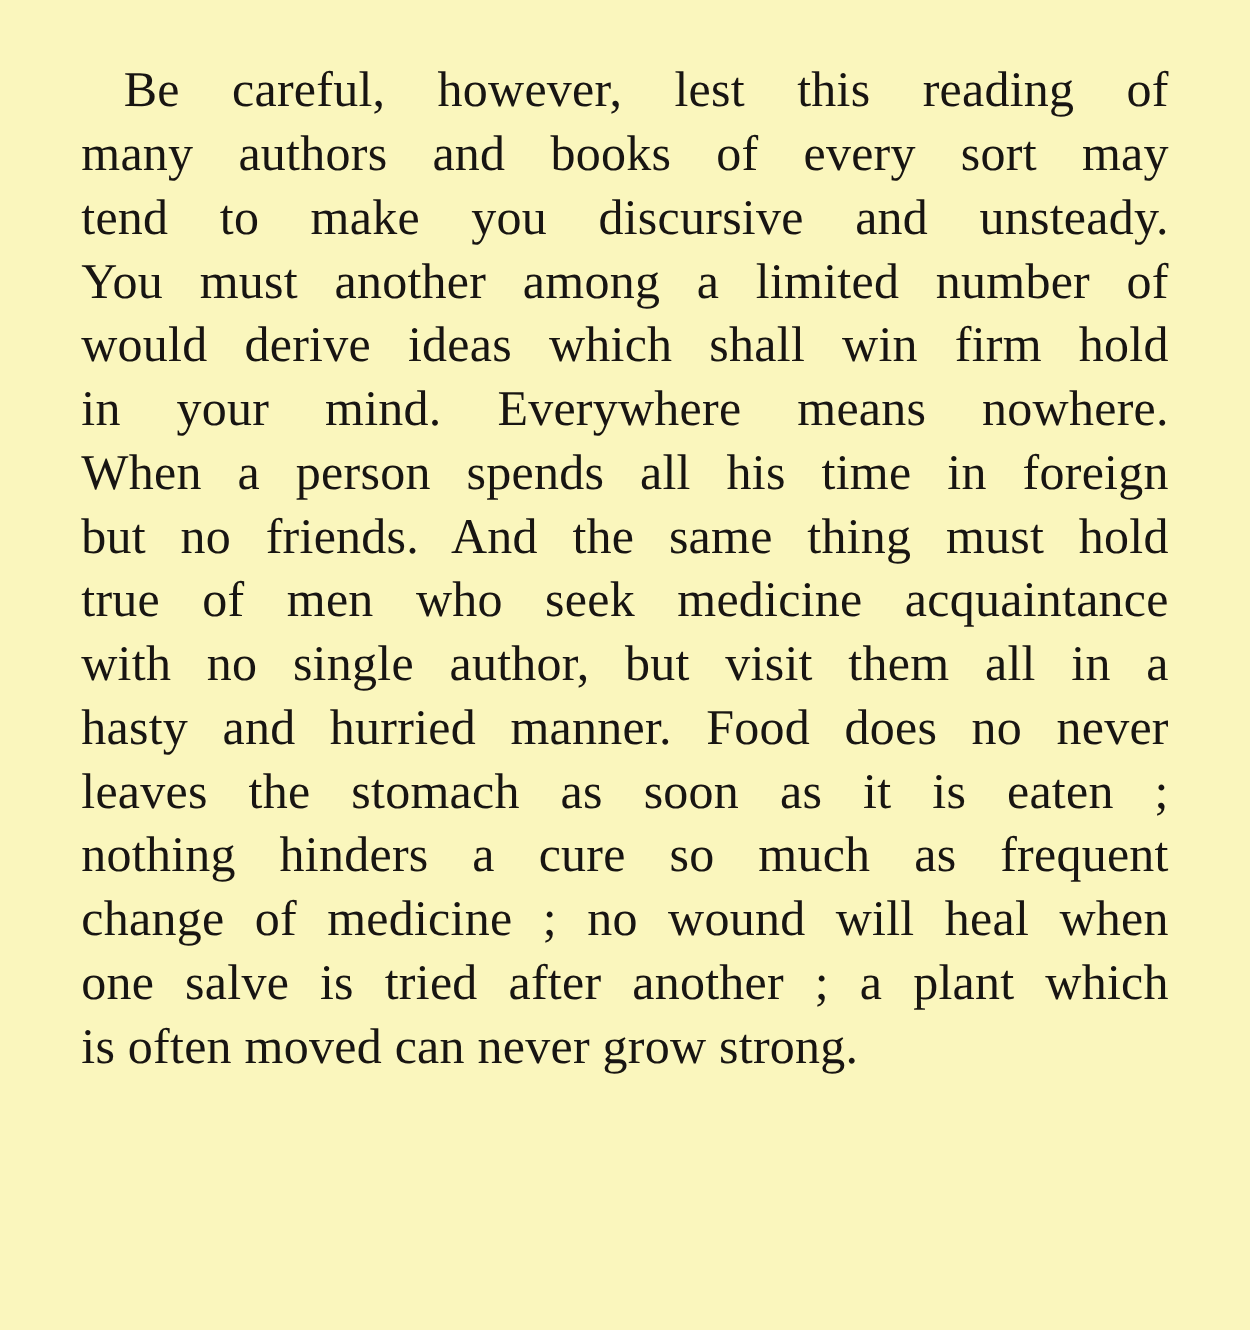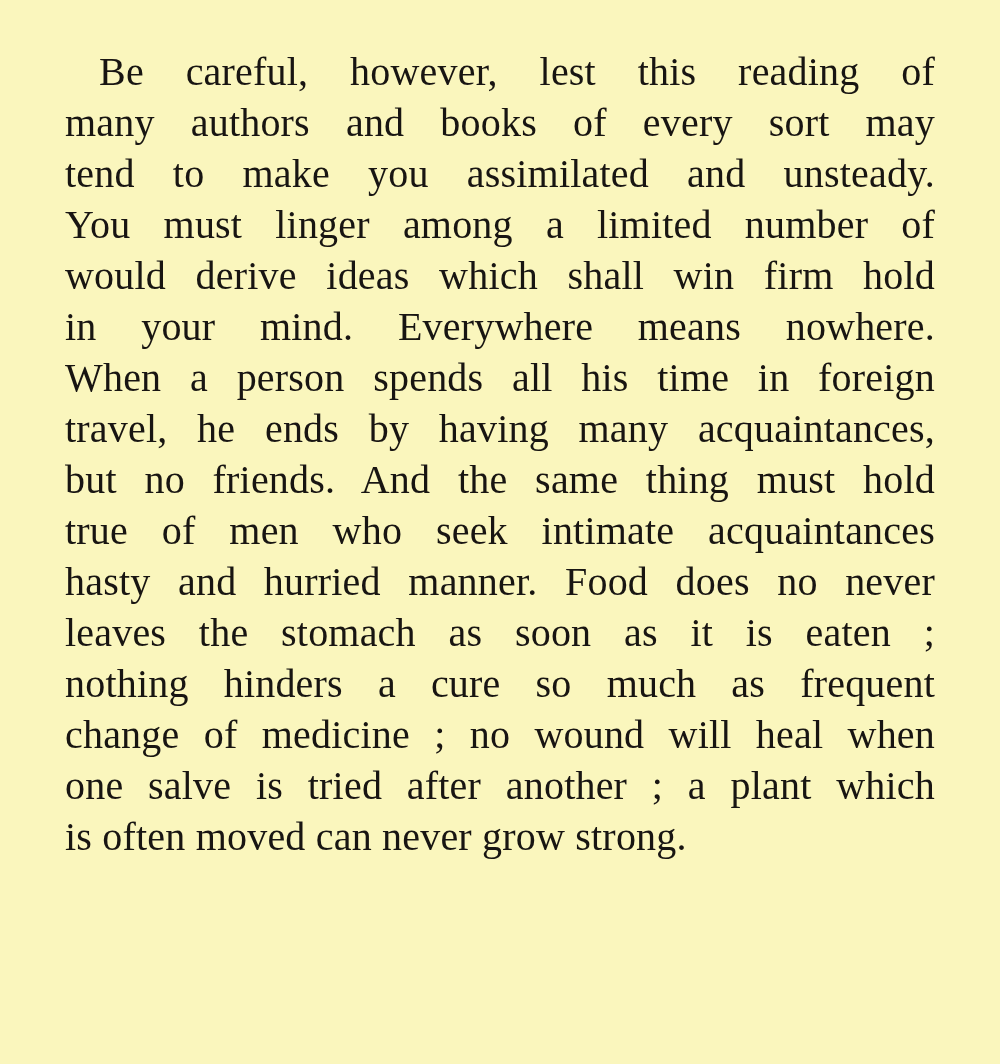--- a/index.html
+++ b/index.html
@@ -39,28 +39,28 @@
     -moz-text-align-last: left;
   }
 </style>
 </head>
 <body>
 
 <div class="page">
   <div class="paragraph">
     <div class="line indent">Be careful, however, lest this reading of</div>
     <div class="line">many authors and books of every sort may</div>
-    <div class="line">tend to make you assimilated and unsteady.</div>
-    <div class="line">You must linger among a limited number of</div>
+    <div class="line">tend to make you discursive and unsteady.</div>
+    <div class="line">You must another among a limited number of</div>
     <div class="line">would derive ideas which shall win firm hold</div>
     <div class="line">in your mind. Everywhere means nowhere.</div>
     <div class="line">When a person spends all his time in foreign</div>
-    <div class="line">travel, he ends by having many acquaintances,</div>
     <div class="line">but no friends. And the same thing must hold</div>
-    <div class="line">true of men who seek intimate acquaintances</div>
+    <div class="line">true of men who seek medicine acquaintance</div>
+    <div class="line">with no single author, but visit them all in a</div>
     <div class="line">hasty and hurried manner. Food does no never</div>
     <div class="line">leaves the stomach as soon as it is eaten ;</div>
     <div class="line">nothing hinders a cure so much as frequent</div>
     <div class="line">change of medicine ; no wound will heal when</div>
     <div class="line">one salve is tried after another ; a plant which</div>
     <div class="line last">is often moved can never grow strong.</div>
   </div>
 </div>
 
 </body></html>

